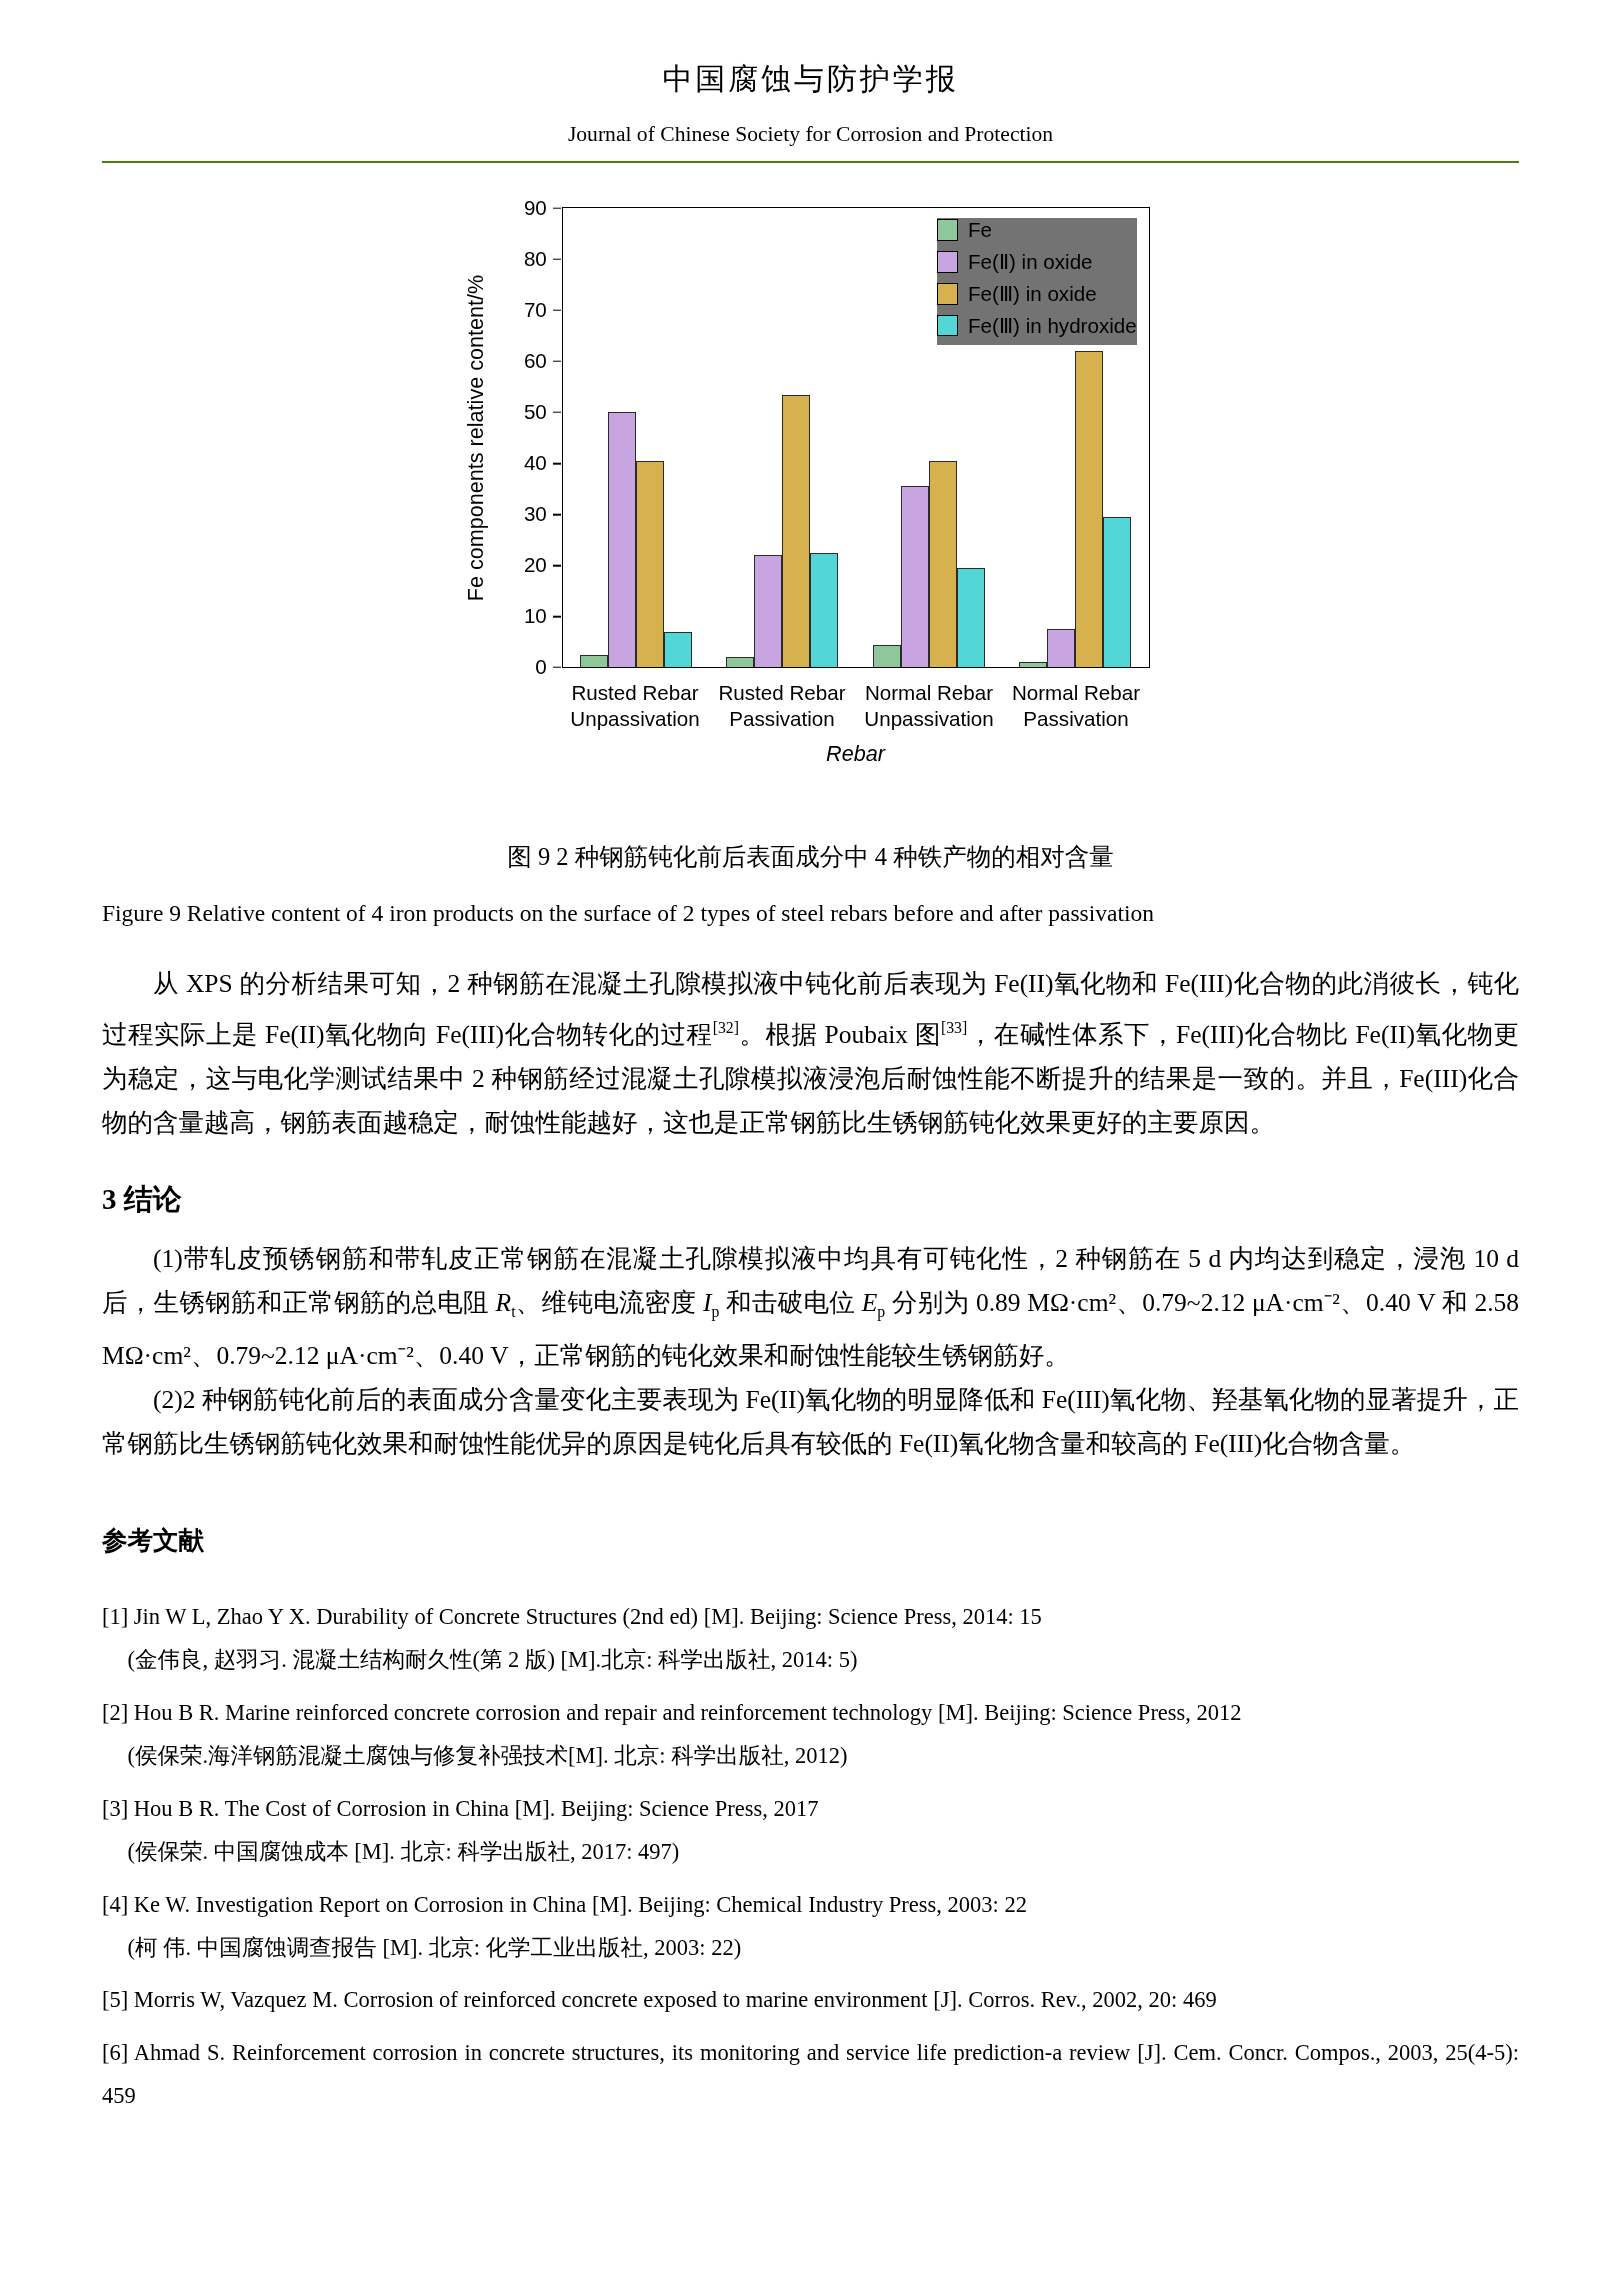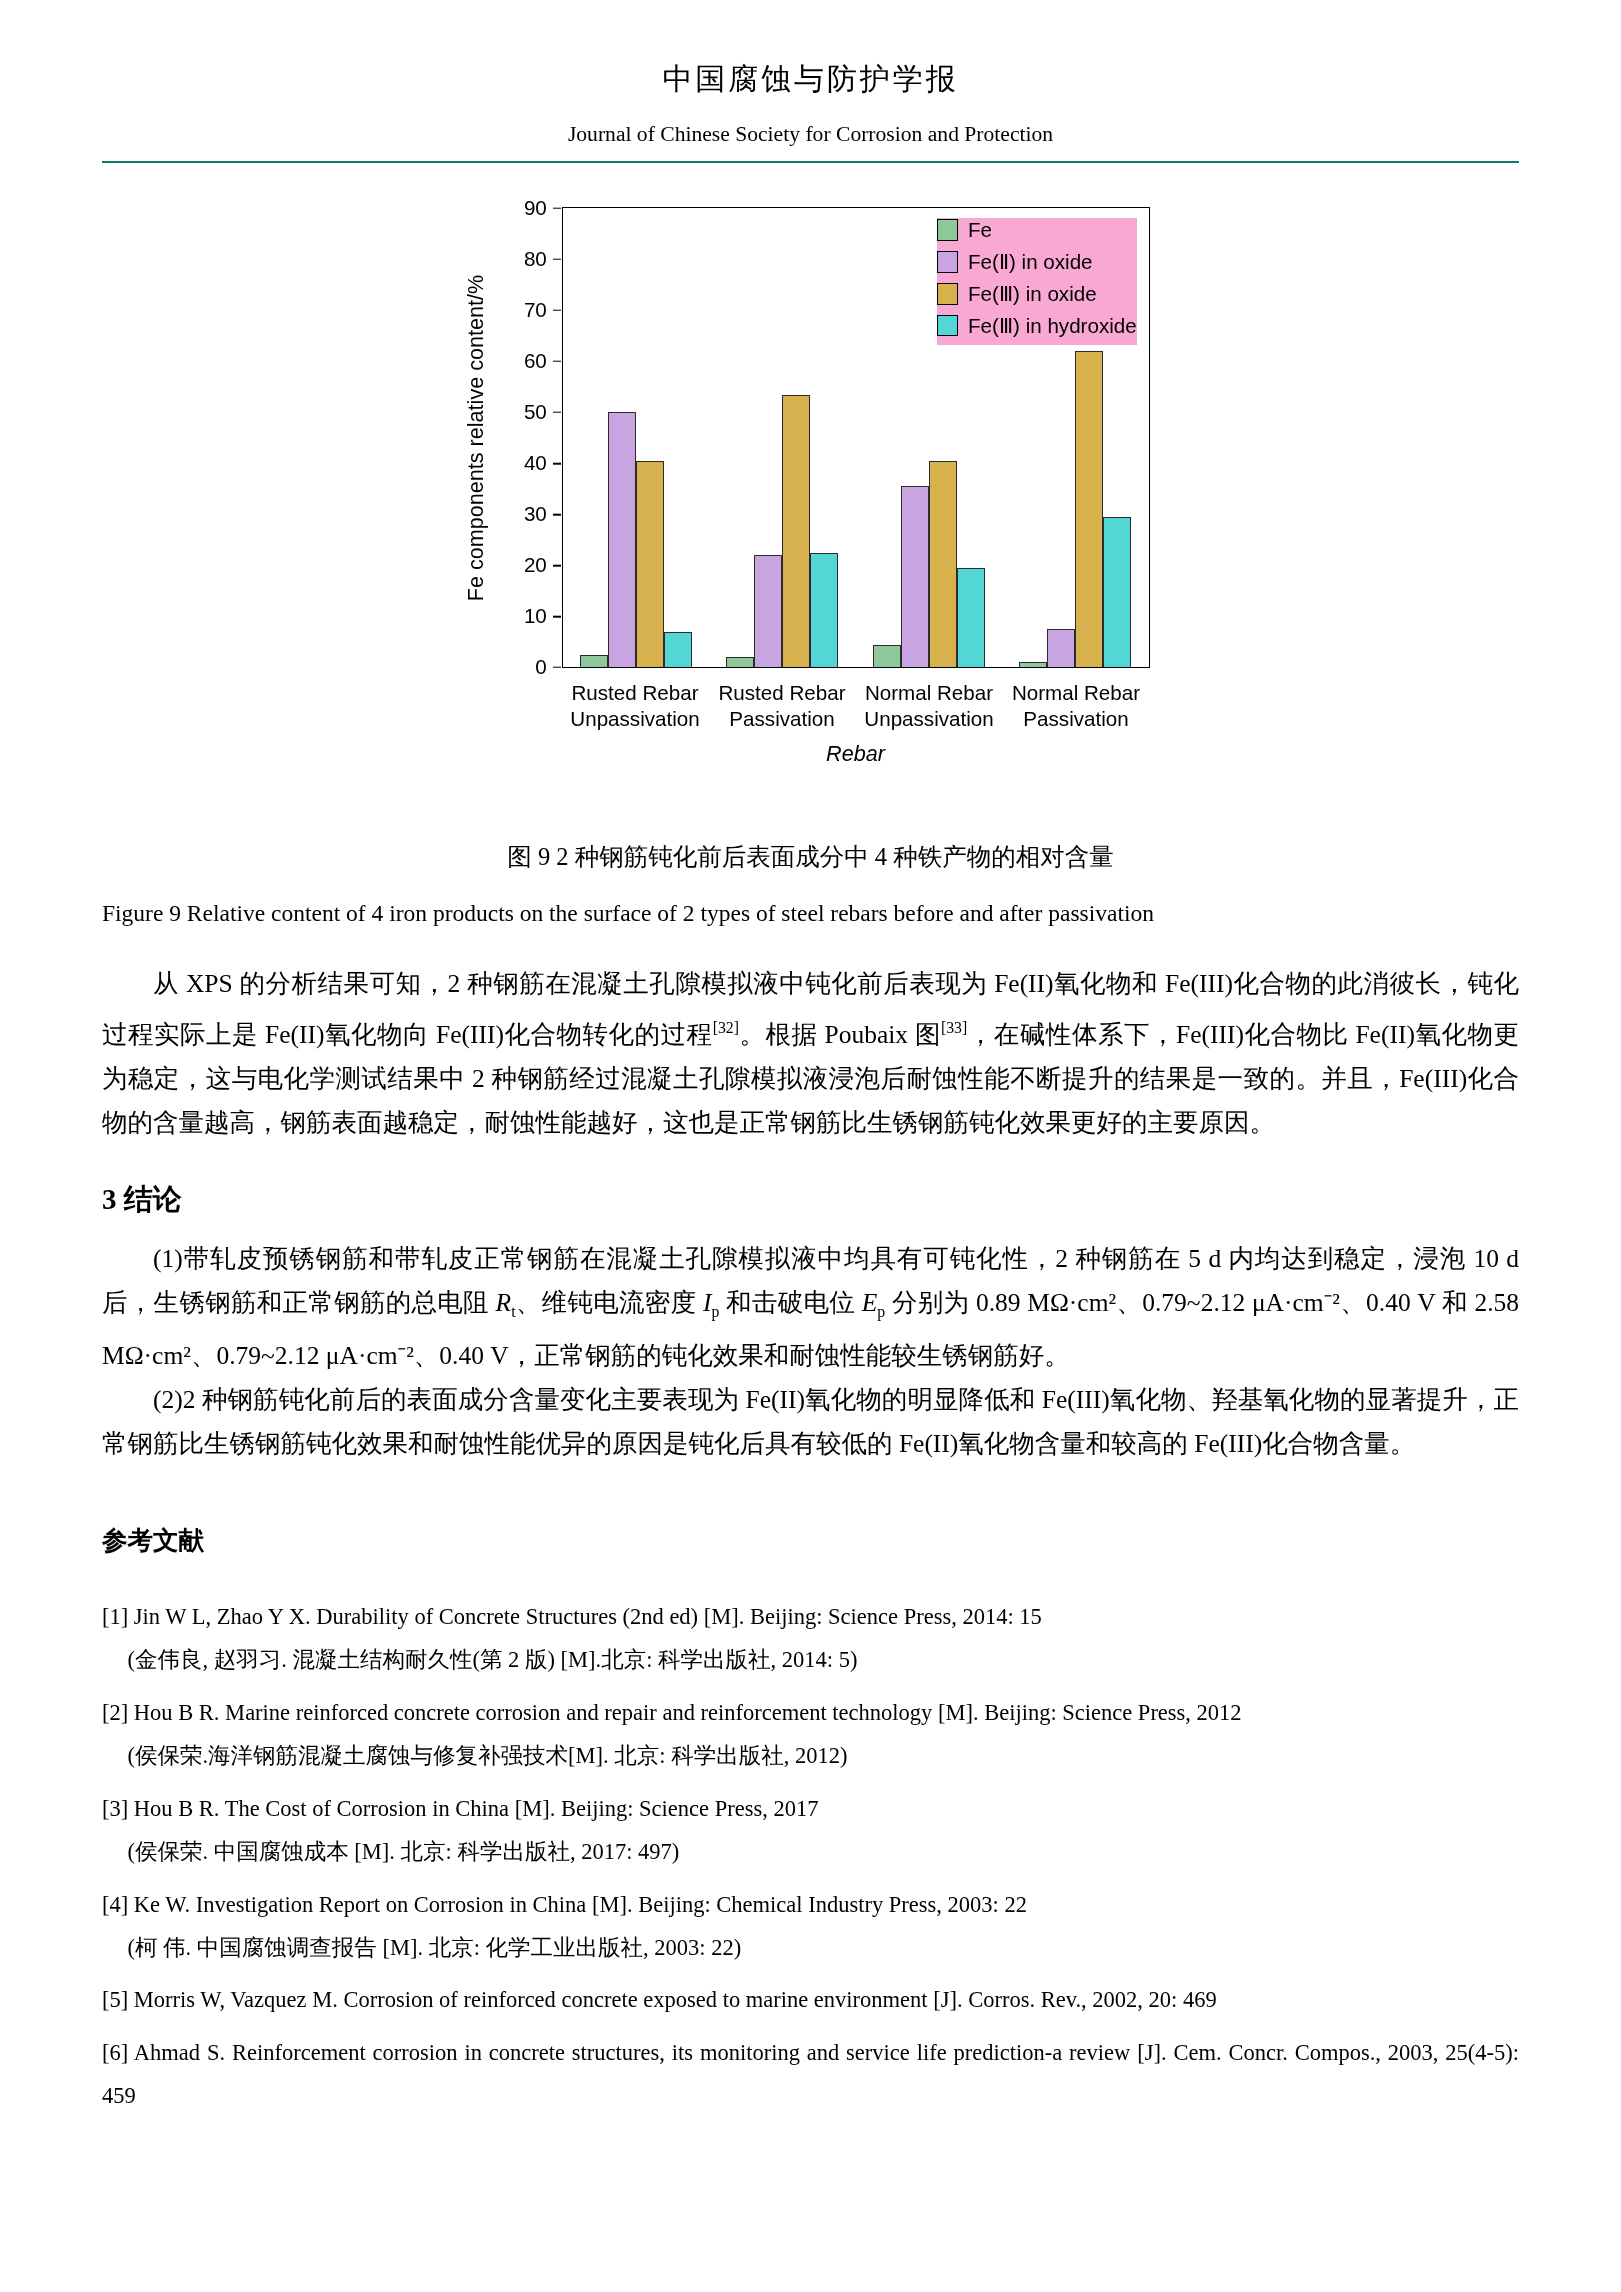--- a/index.html
+++ b/index.html
@@ -10,21 +10,21 @@
     font-family: "Liberation Serif", serif;
   }
   .page {
     width: 1621px;
     min-height: 2293px;
     padding: 59px 102px 59px;
     position: relative;
   }
 
   
-  .masthead { text-align: center; border-bottom: 2px solid #0f766e; padding-bottom: 13.7px; }
+  .masthead { text-align: center; border-bottom: 2px solid #4d7c0f; padding-bottom: 13.7px; }
   .journal-title-zh { font-size: 30px; letter-spacing: 2.9px; }
   .journal-title-en { font-size: 21.6px; margin-top: 22px; }
 
   
   .figure-block { margin-top: 33px; }
   .chart-box {
     position: relative;
     width: 784px;
     height: 588px;
     margin: 0 auto;
@@ -59,21 +59,21 @@
     transform: translateY(0.7px);
   }
   .bar-groups {
     position: absolute; left: 0; right: 0; top: 0; bottom: 0;
     display: flex;
     justify-content: space-around;
     align-items: flex-end;
   }
   .bar-group { display: flex; align-items: flex-end; height: 100%; }
   .bar { width: 28px; border: 1px solid #2b2b2b; border-bottom: none; }
-  .legend { position: absolute; top: 9.8px; right: 11.8px; background: #f9a8d4; }
+  .legend { position: absolute; top: 9.8px; right: 11.8px; background: #737373; }
   .legend-item { display: flex; align-items: center; margin-bottom: 7.8px; }
   .legend-swatch { width: 21.6px; height: 21.6px; border: 1px solid #000; margin-right: 9.8px; flex: none; }
   .legend-label { font-size: 20.6px; white-space: nowrap; }
   .x-labels {
     position: absolute;
     left: 143px; top: 484px; width: 588px;
     display: flex;
   }
   .xcat { flex: 1; text-align: center; font-size: 20.6px; line-height: 26.5px; }
   .x-axis-label {

